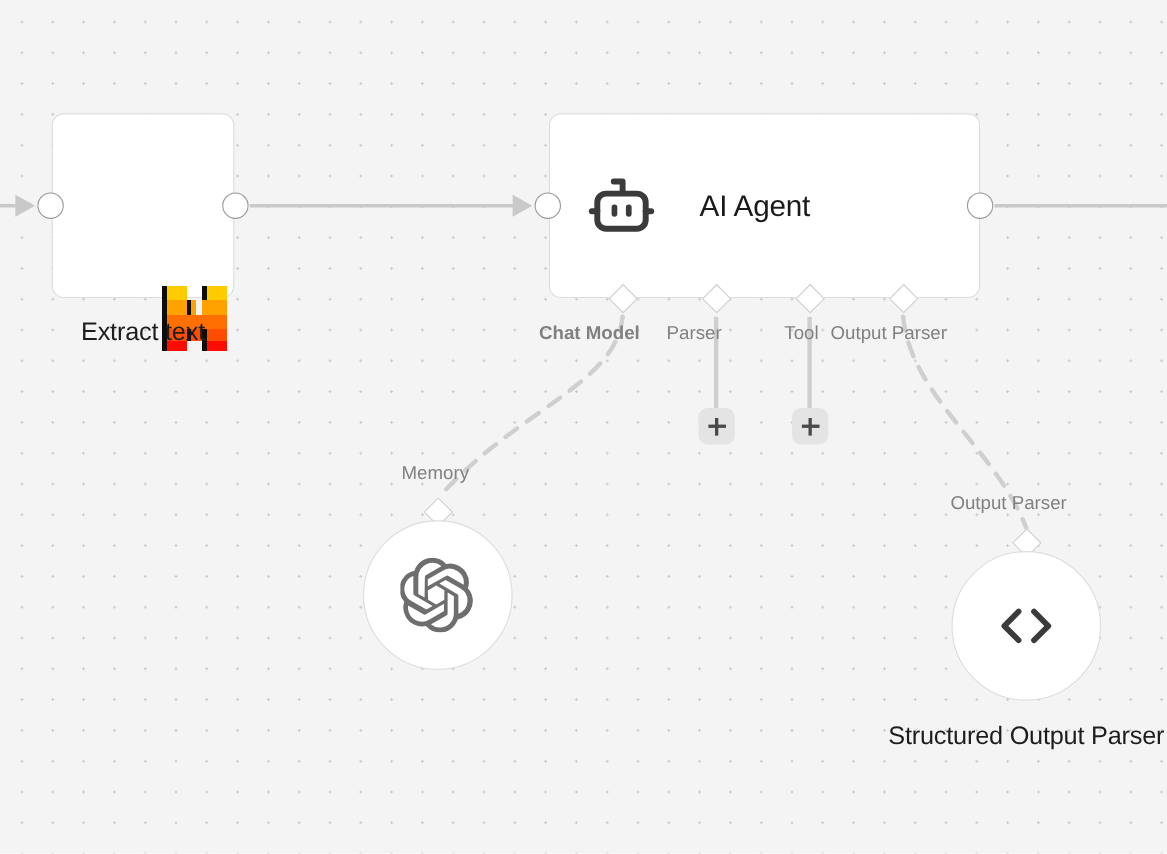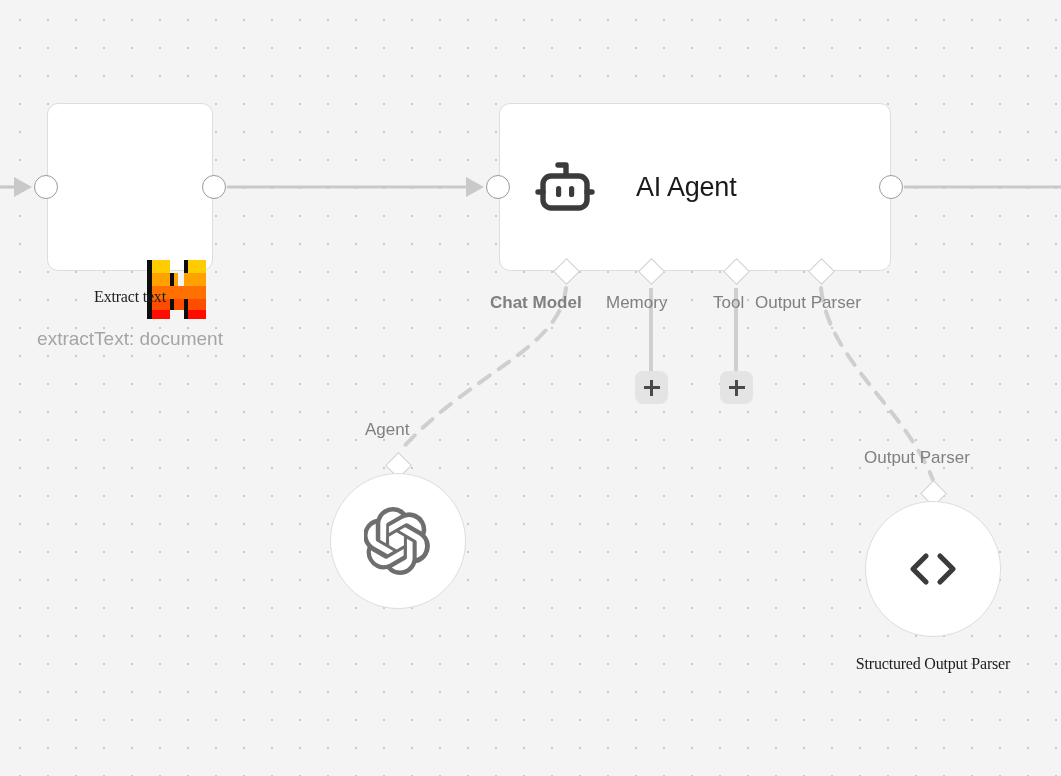--- a/index.html
+++ b/index.html
@@ -113,25 +113,24 @@
     color: #808080;
     white-space: nowrap;
   }
   .scl-model  { left: 365px; top: 420px; }
   .scl-outp   { left: 864px; top: 448px; }
 
   
   .node-caption {
     position: absolute;
     text-align: center;
-    font-size: 16px;
+    font-size: 23px;
     color: #1d1d1d;
     letter-spacing: -0.2px;
     white-space: nowrap;
-    font-family: Liberation Serif, serif;
   }
   .cap-extract { left: 0px;   top: 288px; width: 260px; }
   .cap-openai  { left: 248px; top: 626px; width: 300px; }
   .cap-sop     {
     left: 793px; top: 654px; width: 280px;
     white-space: normal; line-height: 1.25;
   }
   .node-subcaption {
     position: absolute;
     text-align: center;
@@ -216,21 +215,20 @@
         <rect x="26" y="16" width="4" height="13" fill="#0d0d0d"></rect>
         <rect x="26" y="42" width="4" height="11" fill="#0d0d0d"></rect>
         <rect x="40" y="3" width="4" height="13" fill="#0d0d0d"></rect>
         <rect x="40" y="42" width="4" height="20" fill="#0d0d0d"></rect>
       </svg>
     </div>
   </div>
   <div class="endpoint ep-extract-in"></div>
   <div class="endpoint ep-extract-out"></div>
   <div class="node-caption cap-extract">Extract text</div>
-  <div class="node-subcaption subcap-extract">extractText: document</div>
 
   <div class="node-rect agent">
     <div class="agent-inner">
       <span class="icon-wrap">
         <svg width="62" height="56" viewBox="0 0 62 56" xmlns="http://www.w3.org/2000/svg">
           <g fill="none" stroke="#3b3b3b" stroke-width="5.4" stroke-linecap="round" stroke-linejoin="round">
 
             <path d="M24 6 h8 v10"></path>
 
             <rect x="9" y="17" width="44" height="32" rx="8"></rect>
@@ -248,34 +246,34 @@
   </div>
   <div class="endpoint ep-agent-in"></div>
   <div class="endpoint ep-agent-out"></div>
 
   <div class="diamond d-chatmodel"></div>
   <div class="diamond d-memory"></div>
   <div class="diamond d-tool"></div>
   <div class="diamond d-outparser"></div>
 
   <div class="conn-label cl-chatmodel">Chat Model</div>
-  <div class="conn-label cl-memory">Memory</div>
+  <div class="conn-label cl-memory">Parser</div>
   <div class="conn-label cl-tool">Tool</div>
   <div class="conn-label cl-outparser">Output Parser</div>
 
   <div class="plus-btn pb-memory">
     <span class="pv"></span>
     <span class="ph"></span>
   </div>
   <div class="plus-btn pb-tool">
     <span class="pv"></span>
     <span class="ph"></span>
   </div>
 
-  <div class="sub-conn-label scl-model">Agent</div>
+  <div class="sub-conn-label scl-model">Memory</div>
   <div class="diamond d-openai"></div>
   <div class="node-round openai">
     <span class="icon-wrap">
       <svg width="68" height="68" viewBox="0 0 48 48" xmlns="http://www.w3.org/2000/svg">
         <path fill="#6e6e6e" d="M43.3 19.6a11.9 11.9 0 0 0-1-9.8 12 12 0 0 0-12.9-5.8A11.9 11.9 0 0 0 20.4 0a12 12 0 0 0-11.4 8.3 11.9 11.9 0 0 0-8 5.8 12 12 0 0 0 1.5 14.1 11.9 11.9 0 0 0 1 9.8 12 12 0 0 0 12.9 5.8A11.9 11.9 0 0 0 25.4 48a12 12 0 0 0 11.4-8.3 11.9 11.9 0 0 0 8-5.8 12 12 0 0 0-1.5-14.3ZM25.4 44.8a8.9 8.9 0 0 1-5.7-2l.3-.2 9.5-5.5a1.5 1.5 0 0 0 .8-1.3V22.4l4 2.3v11.1a9 9 0 0 1-9 9ZM6.1 36.6a8.9 8.9 0 0 1-1.1-6l.3.2 9.5 5.5a1.5 1.5 0 0 0 1.6 0l11.6-6.7v4.6l-9.6 5.6a9 9 0 0 1-12.3-3.2ZM3.6 15.7a8.9 8.9 0 0 1 4.7-3.9v11.2a1.5 1.5 0 0 0 .8 1.3l11.6 6.7-4 2.3-9.6-5.5a9 9 0 0 1-3.5-12.1Zm33 7.7-11.6-6.8 4-2.3 9.6 5.5a9 9 0 0 1-1.4 16.2V24.8a1.5 1.5 0 0 0-.6-1.4ZM40.6 17.4l-.3-.2-9.4-5.5a1.5 1.5 0 0 0-1.6 0L17.6 18.4v-4.6l9.6-5.5a9 9 0 0 1 13.4 9.1ZM15.5 25.6l-4-2.3v-11a9 9 0 0 1 14.8-6.9l-.3.2-9.5 5.5a1.5 1.5 0 0 0-.8 1.3ZM17.6 21 23 17.9l5.2 3v6.1l-5.2 3-5.2-3Z"></path>
       </svg>
     </span>
   </div>
 
   <div class="sub-conn-label scl-outp">Output Parser</div>

